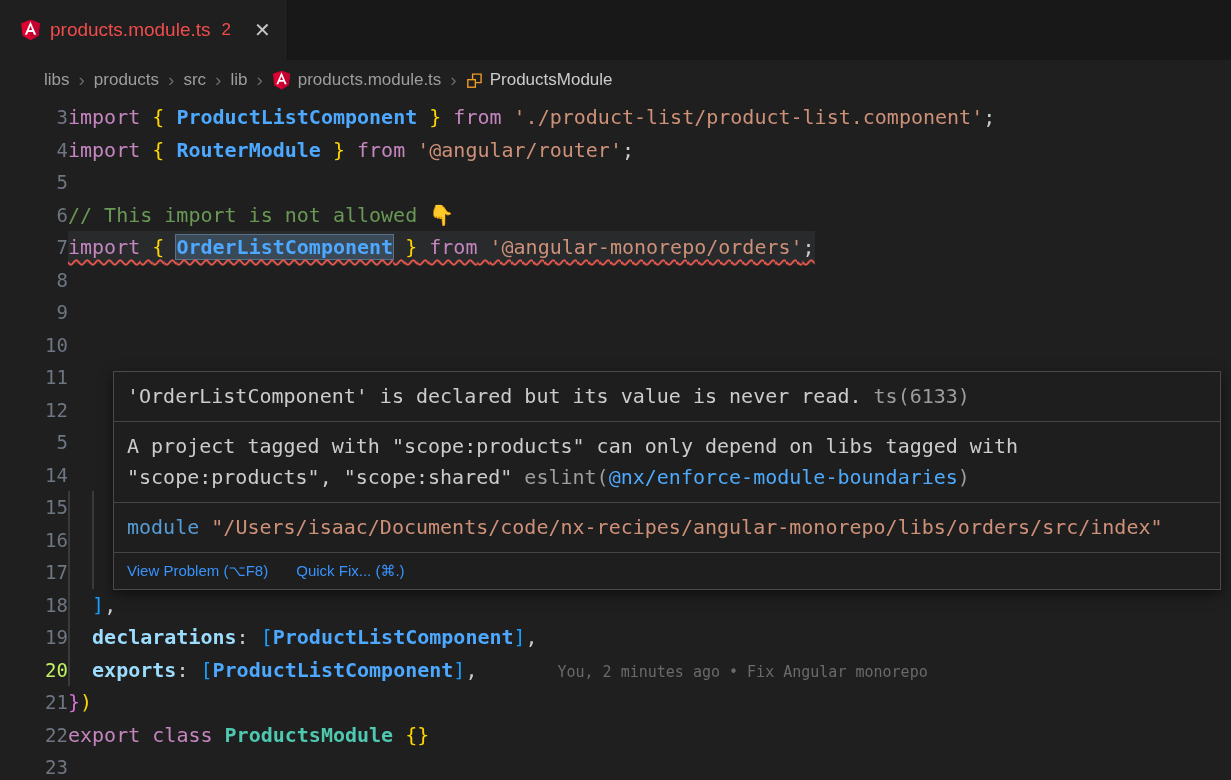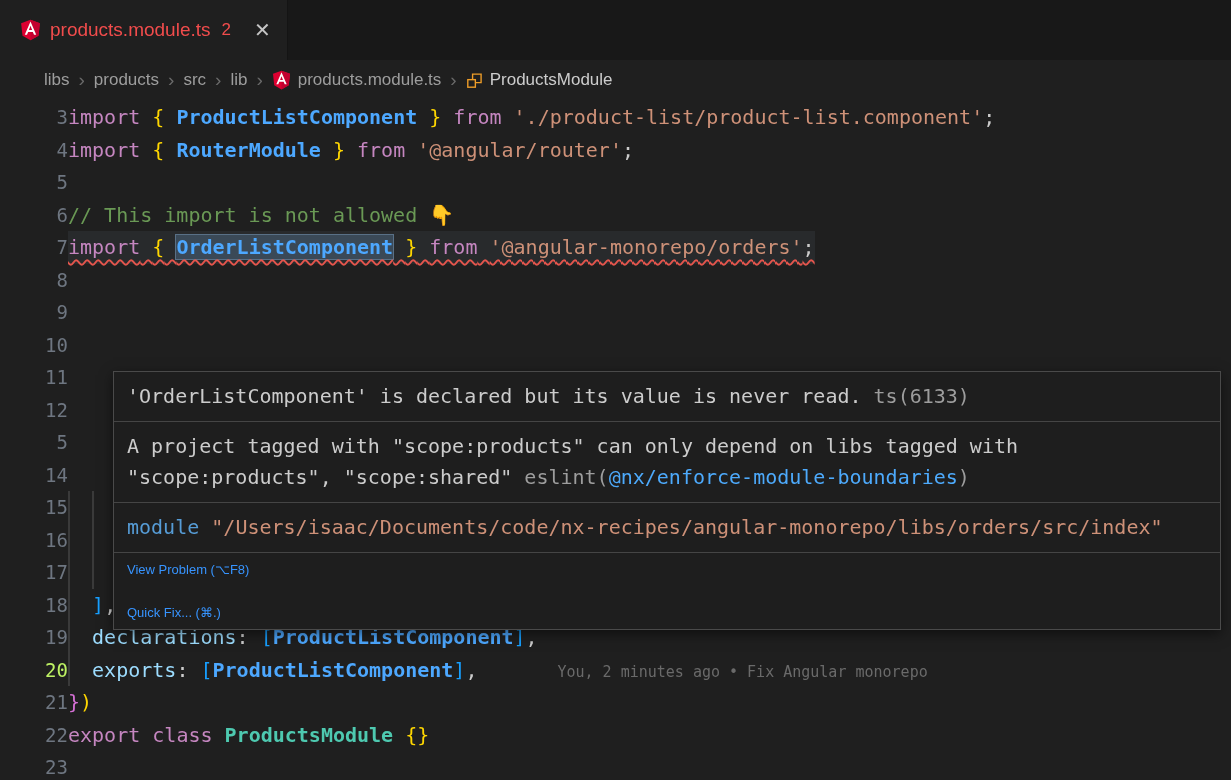--- a/index.html
+++ b/index.html
@@ -29,21 +29,21 @@
          font-family:"DejaVu Sans Mono", monospace; font-size:20px; white-space:pre; }
   .num { flex:0 0 68px; text-align:right; color:#6e7681; font-size:19px; user-select:none; }
   .row.active .num { color:#bef264;text-align:right; }
   .code { display:inline-block; white-space:pre; height:32.5px; }
   .code.hover-line { background:rgba(125,145,170,0.10); }
 
   
   .kw   { color:#C586C0; }
   .cls  { color:#4DA8FF; font-weight:600; }
   .cls2 { color:#4EC9B0; font-weight:600; }
-  .prop { color:#9CDCFE; }
+  .prop { color:#9CDCFE;font-weight:bold; }
   .str  { color:#CE9178; }
   .com  { color:#6A9955; }
   .pun  { color:#cccccc; }
   .b1   { color:#FFD700; }
   .b2   { color:#D670D6; }
   .b3   { color:#179FFF; }
   .blame{ color:#6a6a6a; padding-left:80px; font-size:15px; }
   .ind  { display:inline-block; width:2ch; height:32.5px; vertical-align:top;
           background:linear-gradient(90deg,#3a3a3a 1.5px,transparent 1.5px); }
   .cursor { display:inline-block; width:0; height:25px; border-left:2px solid #d6d6d6;
@@ -56,21 +56,21 @@
   .hover { position:absolute; left:113px; top:259px; width:1108px; z-index:5;
            background:#1e1e1e; border:1px solid #4a4a4a; box-shadow:0 4px 12px rgba(0,0,0,0.5);
            font-family:"DejaVu Sans Mono", monospace; font-size:20px; color:#cccccc;margin-top:12px; }
   .hov-row { padding:9px 13px; line-height:31px; overflow-wrap:normal; }
   .hov-row + .hov-row { border-top:1px solid #454545; }
   .dim { color:#9d9d9d; }
   .hov-link { color:#4DAAFC; cursor:pointer; }
   .mod-kw { color:#569CD6; }
   .mod-path { color:#CE9178; }
   .hov-actions { border-top:1px solid #454545; padding:9px 13px; display:flex; gap:28px;
-                 font-family:"Liberation Sans", sans-serif; font-size:13px;flex-direction:column; }
+                 font-family:"Liberation Sans", sans-serif; font-size:15px; }
   .action { color:#3794FF; cursor:pointer; }
 </style>
 </head>
 <body>
 
 <div class="tabbar">
   <div class="tab">
     <span class="crumb-icon">
       <svg width="21" height="22" viewBox="0 0 250 270">
         <polygon fill="#DD0031" points="125,10 10,51 27,205 125,262 223,205 240,51"></polygon>

